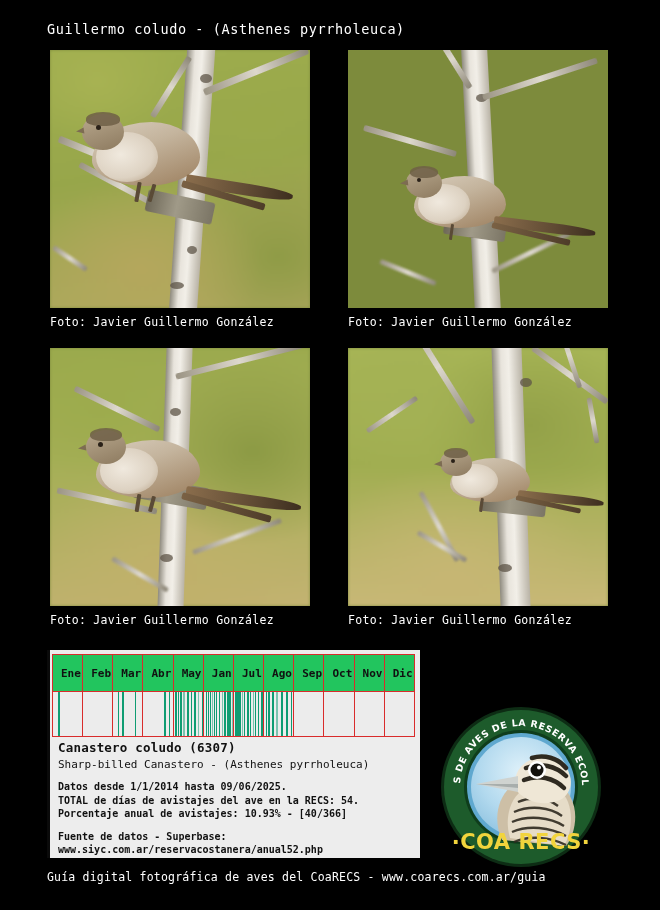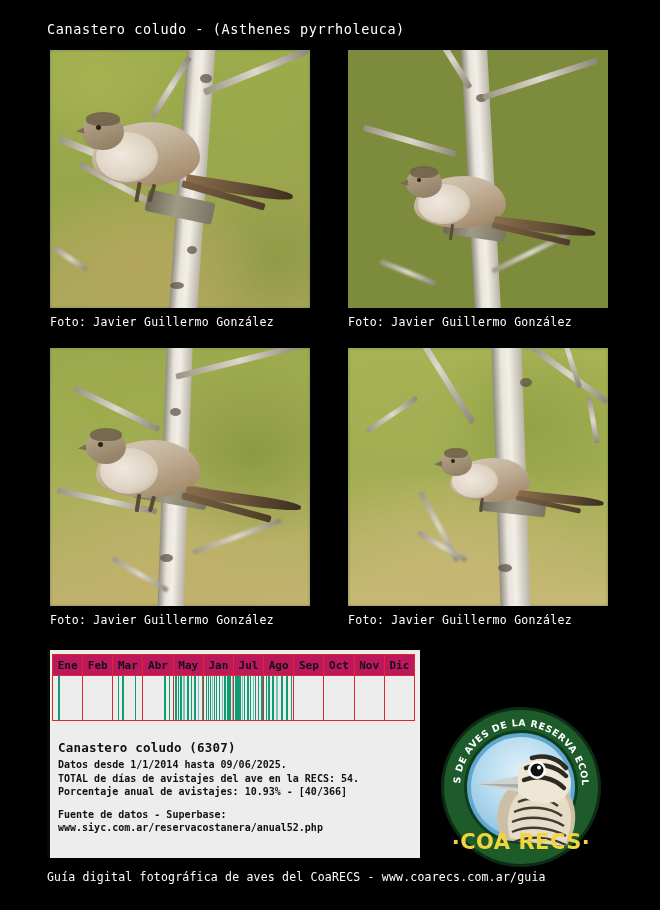--- a/index.html
+++ b/index.html
@@ -197,22 +197,22 @@
     width: 363px;
     table-layout: fixed;
   }
   .cal-table th {
     border: 1px solid #d92b2b;
     font-family: "DejaVu Sans Mono", monospace;
     font-size: 11px;
     font-weight: bold;
     color: #111111;
     height: 20px;
-    padding: 0;
-    background: #be185d;
+    padding: 8px;
+    background: #22c55e;
   }
   .cal-table td {
     border: 1px solid #d92b2b;
     height: 44px;
     padding: 0;
     position: relative;
     background: #ececec;
   }
   .cal-cell-inner {
     position: absolute;
@@ -269,21 +269,21 @@
     color: #ffffff;
     font-family: "DejaVu Sans Mono", monospace;
     font-size: 11.5px;
     letter-spacing: 0.2px;
     white-space: nowrap;
   }
 </style>
 </head>
 <body>
 
-<div class="page-title">Canastero coludo - (Asthenes pyrrholeuca)</div>
+<div class="page-title">Guillermo coludo - (Asthenes pyrrholeuca)</div>
 
 <div class="photo-grid">
 
   <div class="photo-cell c0">
     <div class="photo-frame">
       <div class="scene">
         <div class="bg-a"></div>
 
         <div class="branch blur-soft" style="left:128px; top:-6px; width:28px; height:274px; transform: rotate(4deg);"></div>
         <div class="blot" style="left:150px; top:24px; width:12px; height:9px;"></div>
@@ -517,20 +517,21 @@
           <td>
               <div class="cal-cell-inner"></div>
             </td>
         </tr>
       </tbody>
     </table>
   </div>
 
   <div class="info-text">
     <div class="info-title">Canastero coludo (6307)</div>
+    <div class="info-sub">Sharp-billed Canastero - (Asthenes pyrrholeuca)</div>
     <div class="info-line">Datos desde 1/1/2014 hasta 09/06/2025.</div>
     <div class="info-line">TOTAL de días de avistajes del ave en la RECS: 54.</div>
     <div class="info-line">Porcentaje anual de avistajes: 10.93% - [40/366]</div>
     <div class="info-gap"></div>
     <div class="info-line">Fuente de datos - Superbase:</div>
     <div class="info-line">www.siyc.com.ar/reservacostanera/anual52.php</div>
   </div>
 </div>
 
 <div class="logo">

